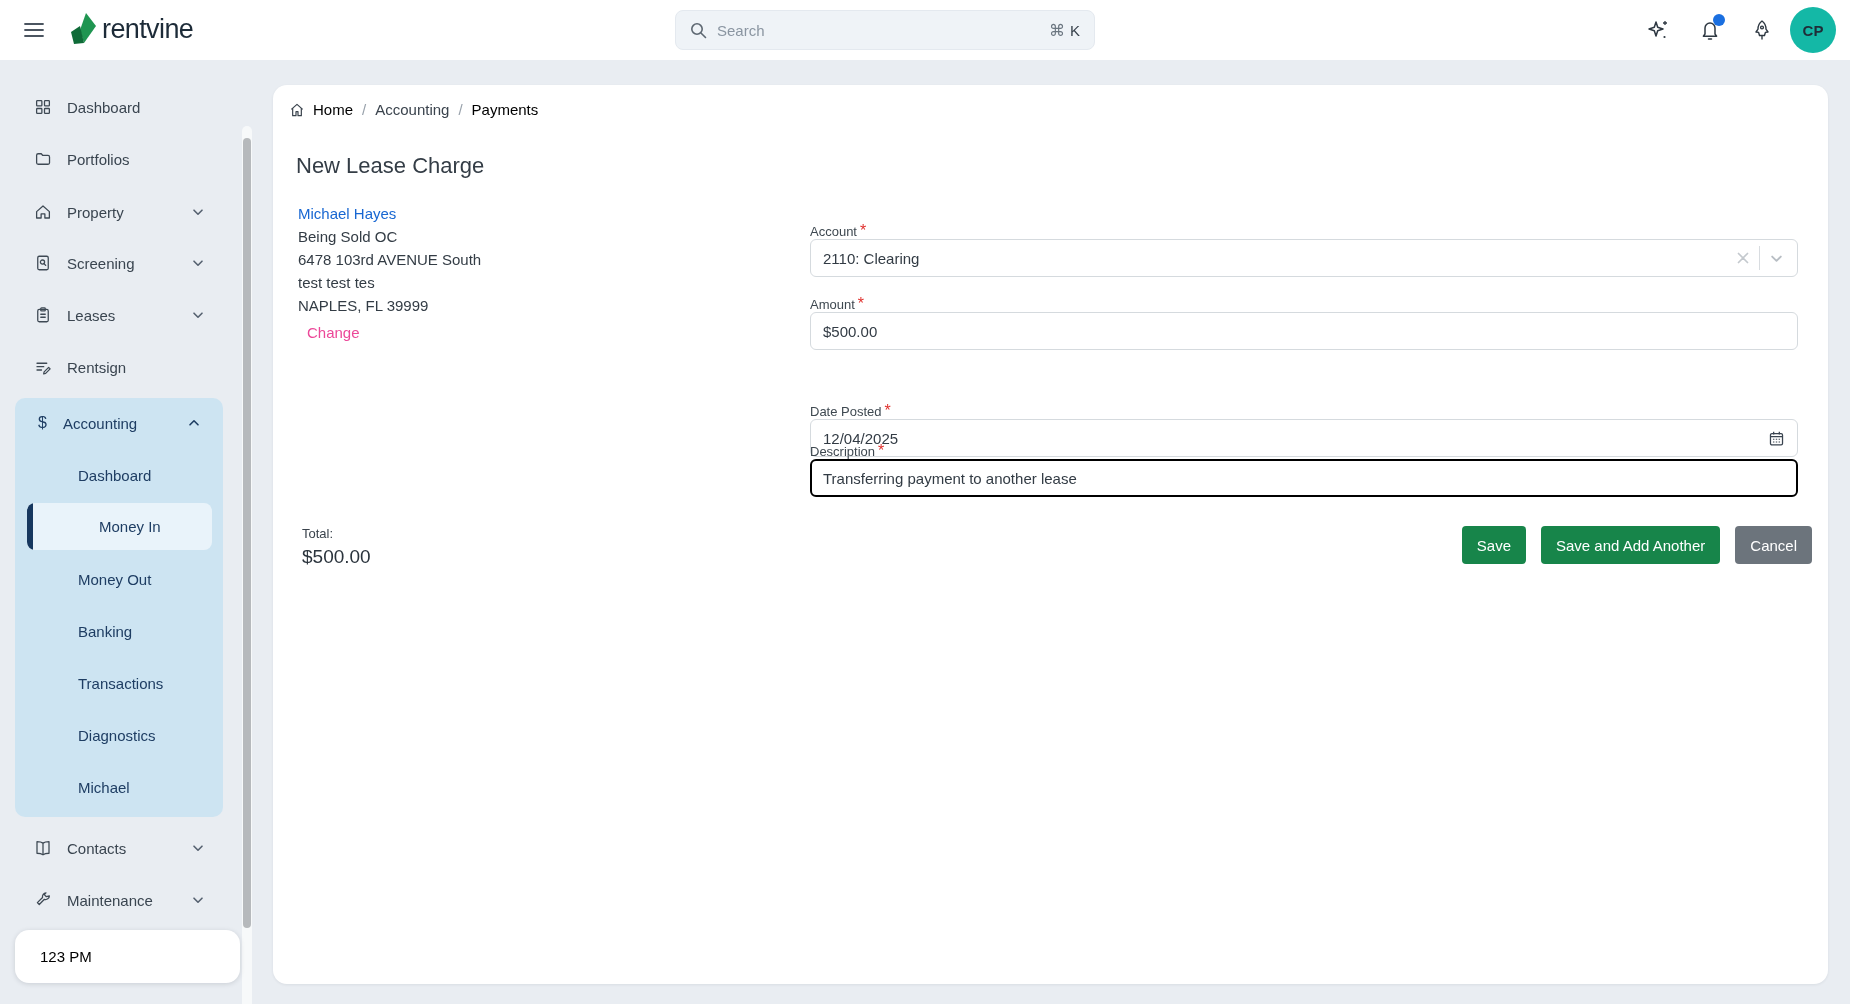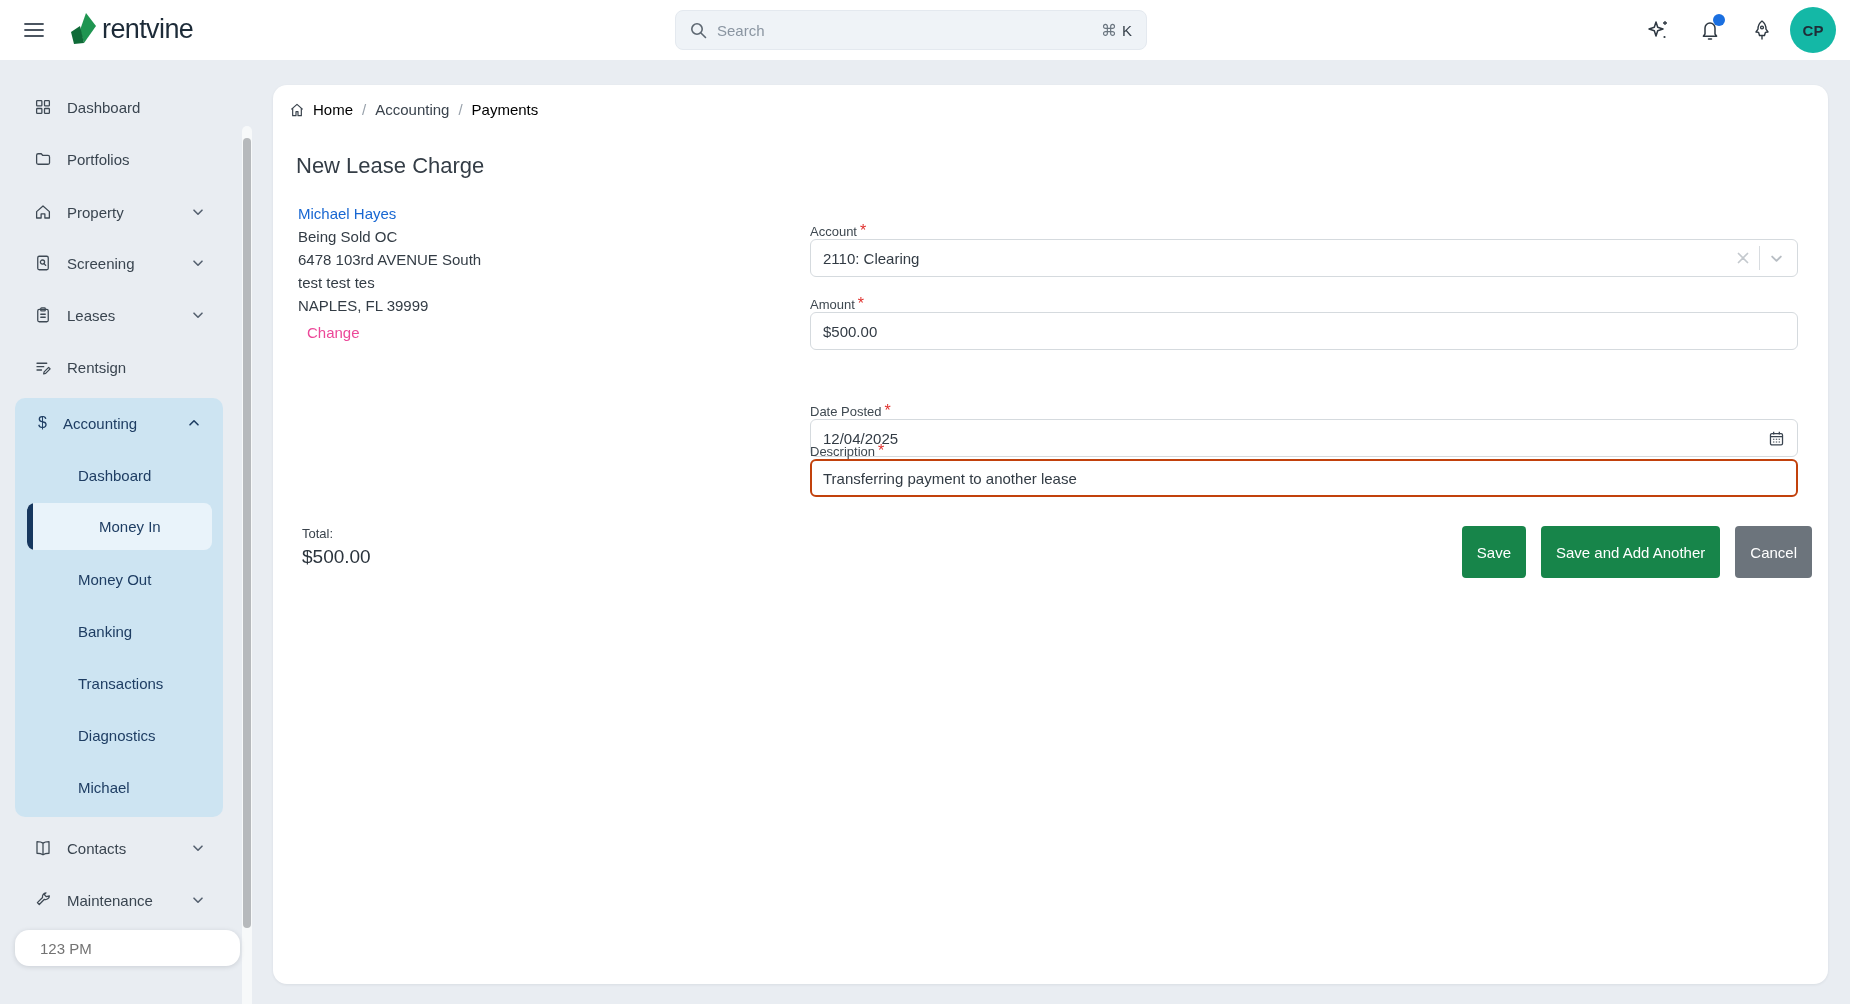--- a/index.html
+++ b/index.html
@@ -15,21 +15,21 @@
 
   
   .header {
     position:absolute; top:0; left:0; width:1850px; height:60px;
     background:#FFFFFF; z-index:5;
   }
   .hamburger { position:absolute; left:24px; top:21px; color:#4B5560; cursor:pointer; }
   .logo { position:absolute; left:70px; top:13px; display:flex; align-items:center; gap:6px; }
   .logo-text { font-size:27px; font-weight:500; letter-spacing:-0.6px; color:#1D2B38; }
   .searchbox {
-    position:absolute; left:675px; top:10px; width:472px; height:40px;
+    position:absolute; left:675px; top:10px; width:420px; height:40px;
     background:#EFF3F7; border:1px solid #E4E9EF; border-radius:8px;
     display:flex; align-items:center; padding:0 14px; gap:10px;
   }
   .searchbox input {
     flex:1; border:none; outline:none; background:transparent;
     font-size:15px; color:#39434D; font-family:inherit;
   }
   .searchbox input::placeholder { color:#8A95A1; }
   .shortcut { display:flex; align-items:center; gap:5px; color:#39434D; font-size:15px; }
   .shortcut .mod { color:#6B7680; font-size:16px; }
@@ -88,25 +88,25 @@
   .scroll-track {
     position:absolute; left:242px; top:66px; width:10px; height:910px;
     background:#F7F9FA; border-radius:5px;
   }
   .scroll-thumb {
     position:absolute; left:1px; top:12px; width:8px; height:790px;
     background:#B6B9BC; border-radius:4px;
   }
 
   .sidebar-footer {
-    position:absolute; left:15px; top:870px; width:225px; height:36px;
+    position:absolute; left:15px; top:870px; width:225px; height:53px;
     background:#FFFFFF; border-radius:14px;
     box-shadow:0 1px 5px rgba(25,35,50,0.15);
     display:flex; align-items:center; padding-left:25px;
-    font-size:15px; color:#737373;
+    font-size:15px; color:#000000;
   }
 
   
   .main-card {
     position:absolute; left:273px; top:85px; width:1555px; height:899px;
     background:#FFFFFF; border-radius:14px;
     box-shadow:0 1px 3px rgba(20,30,45,0.07);
   }
   .breadcrumb {
     position:absolute; left:16px; top:16px; display:flex; align-items:center;
@@ -132,41 +132,41 @@
   .req { color:#E0312E; margin-left:3px; }
   .fbox {
     position:absolute; top:17px; left:0; width:988px; height:38px;
     border:1px solid #D5DADE; border-radius:6px; background:#fff;
     display:flex; align-items:center; padding:0 12px;
   }
   .fbox input {
     flex:1; border:none; outline:none; background:transparent;
     font-size:15px; color:#323B44; font-family:inherit;
   }
-  .fbox.focused { border:2px solid #c2410c; padding:0 11px; }
+  .fbox.focused { border:2px solid #000000; padding:0 11px; }
   .sel-controls { display:flex; align-items:center; margin-right:-4px; }
   .sel-clear { color:#C4C9CE; cursor:pointer; padding:0 10px; }
   .sel-div { width:1px; height:24px; background:#D8DCE0; }
   .sel-chev { color:#B8BEC4; cursor:pointer; padding:0 6px 0 10px; }
   .cal-icon { color:#3A4450; cursor:pointer; }
 
   .g-account { top:137px; }
   .g-amount  { top:210px; }
   .g-date    { top:300px;margin-top:17px; }
   .g-desc    { top:357px; }
 
   .total-wrap { position:absolute; left:29px; top:441px; }
   .total-label { font-size:13px; color:#3A434C; }
   .total-value { font-size:19px; color:#2B343D; margin-top:5px; }
 
   .btn-row {
     position:absolute; right:16px; top:441px; display:flex; gap:15px;
   }
   .btn {
-    height:52px; padding:0 15px; border:none; border-radius:4px;
+    height:38px; padding:0 15px; border:none; border-radius:4px;
     font-size:15px; color:#FFFFFF; font-family:inherit; cursor:pointer;
     display:flex; align-items:center;
   }
   .btn-green { background:#17854A; }
   .btn-gray  { background:#6C747C; }
 </style>
 </head>
 <body>
 
 <div class="header">

